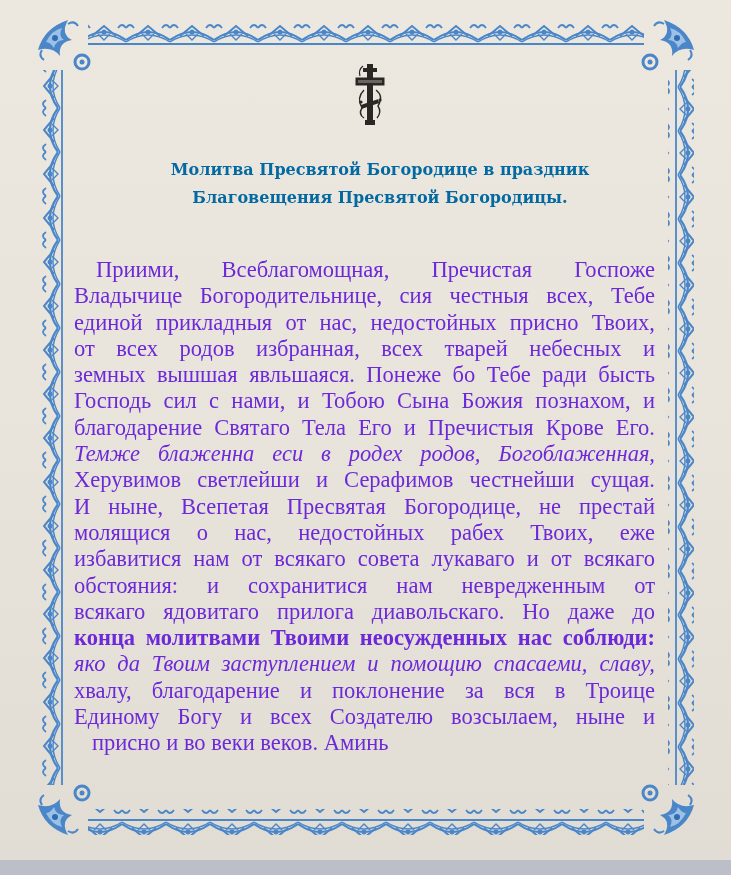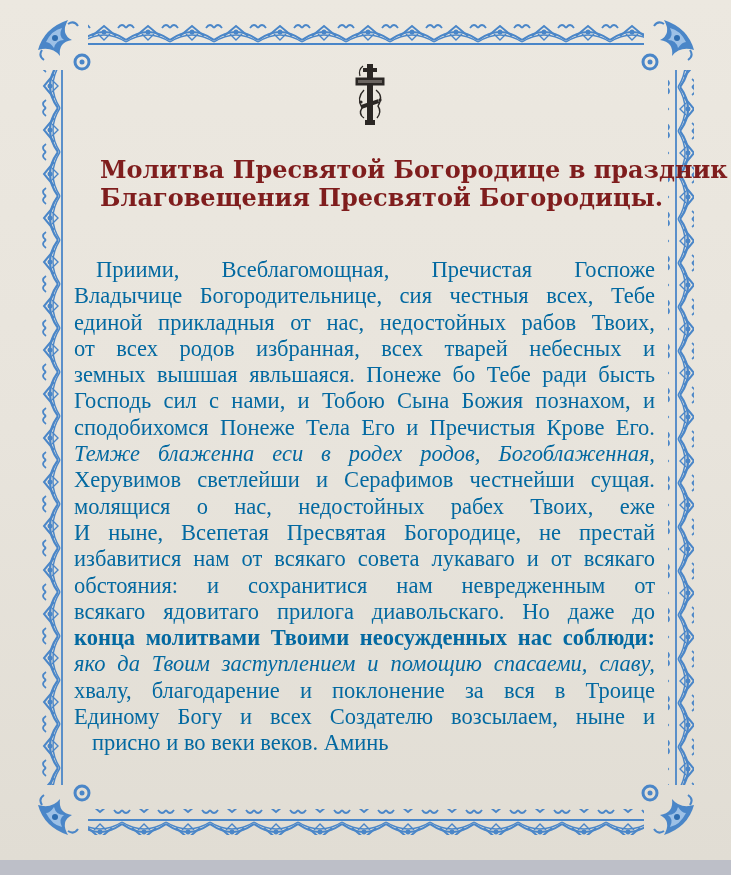--- a/index.html
+++ b/index.html
@@ -20,28 +20,28 @@
   .border {
     position:absolute; left:38px; top:20px; width:656px; height:815px;
   }
   .border svg { position:absolute; left:0; top:0; }
   .cross {
     position:absolute; left:350px; top:62px; width:40px; height:66px;
   }
   .title {
     position:absolute; left:100px; top:156px; width:560px;
     font-family:"DejaVu Serif", serif; font-weight:bold;
-    font-size:24px; line-height:28px; color:#7f1d1d;
+    font-size:16px; line-height:28px; color:#0369a1;
     text-align:center;
   }
   .title div { white-space:nowrap; }
   .body-text {
     position:absolute; left:74px; top:257px; width:581px;
     font-family:"Liberation Serif", serif;
-    font-size:22.5px; line-height:26.3px; color:#0369a1;
+    font-size:22.5px; line-height:26.3px; color:#6d28d9;
     text-align:justify;
   }
   .line { display:block; text-align:justify; text-align-last:justify; white-space:nowrap; height:26.3px; }
   .line.first { padding-left:22px; }
   .line.last { text-align-last:left;margin-left:18px; }
 </style>
 </head>
 <body>
 
 <div class="paper"></div>
@@ -111,29 +111,29 @@
 </div>
 
 <div class="title">
   <div>Молитва Пресвятой Богородице в праздник</div>
   <div>Благовещения Пресвятой Богородицы.</div>
 </div>
 
 <div class="body-text">
   <span class="line first" style="white-space: normal; overflow: hidden;">Приими, Всеблагомощная, Пречистая Госпоже</span>
   <span class="line" style="white-space: normal; overflow: hidden;">Владычице Богородительнице, сия честныя всех, Тебе</span>
-  <span class="line" style="white-space: normal; overflow: hidden;">единой прикладныя от нас, недостойных рабов Твоих,</span>
+  <span class="line" style="white-space: normal; overflow: hidden;">единой прикладныя от нас, недостойных присно Твоих,</span>
   <span class="line" style="white-space: normal; overflow: hidden;">от всех родов избранная, всех тварей небесных и</span>
   <span class="line" style="white-space: normal; overflow: hidden;">земных вышшая явльшаяся. Понеже бо Тебе ради бысть</span>
   <span class="line" style="white-space: normal; overflow: hidden;">Господь сил с нами, и Тобою Сына Божия познахом, и</span>
-  <span class="line" style="white-space: normal; overflow: hidden;">сподобихомся Понеже Тела Его и Пречистыя Крове Его.</span>
+  <span class="line" style="white-space: normal; overflow: hidden;">благодарение Святаго Тела Его и Пречистыя Крове Его.</span>
   <span class="line" style="white-space: normal; overflow: hidden; font-style: italic;">Темже блаженна еси в родех родов, Богоблаженная,</span>
   <span class="line" style="white-space: normal; overflow: hidden;">Херувимов светлейши и Серафимов честнейши сущая.</span>
+  <span class="line" style="white-space: normal; overflow: hidden;">И ныне, Всепетая Пресвятая Богородице, не престай</span>
   <span class="line" style="white-space: normal; overflow: hidden;">молящися о нас, недостойных рабех Твоих, еже</span>
-  <span class="line" style="white-space: normal; overflow: hidden;">И ныне, Всепетая Пресвятая Богородице, не престай</span>
   <span class="line" style="white-space: normal; overflow: hidden;">избавитися нам от всякаго совета лукаваго и от всякаго</span>
   <span class="line" style="white-space: normal; overflow: hidden;">обстояния: и сохранитися нам невредженным от</span>
   <span class="line" style="white-space: normal; overflow: hidden;">всякаго ядовитаго прилога диавольскаго. Но даже до</span>
   <span class="line" style="white-space: normal; overflow: hidden; font-weight: bold;">конца молитвами Твоими неосужденных нас соблюди:</span>
   <span class="line" style="white-space: normal; overflow: hidden; font-style: italic;">яко да Твоим заступлением и помощию спасаеми, славу,</span>
   <span class="line" style="white-space: normal; overflow: hidden;">хвалу, благодарение и поклонение за вся в Троице</span>
   <span class="line" style="white-space: normal; overflow: hidden;">Единому Богу и всех Создателю возсылаем, ныне и</span>
   <span class="line last">присно и во веки веков. Аминь</span>
 </div>
 

